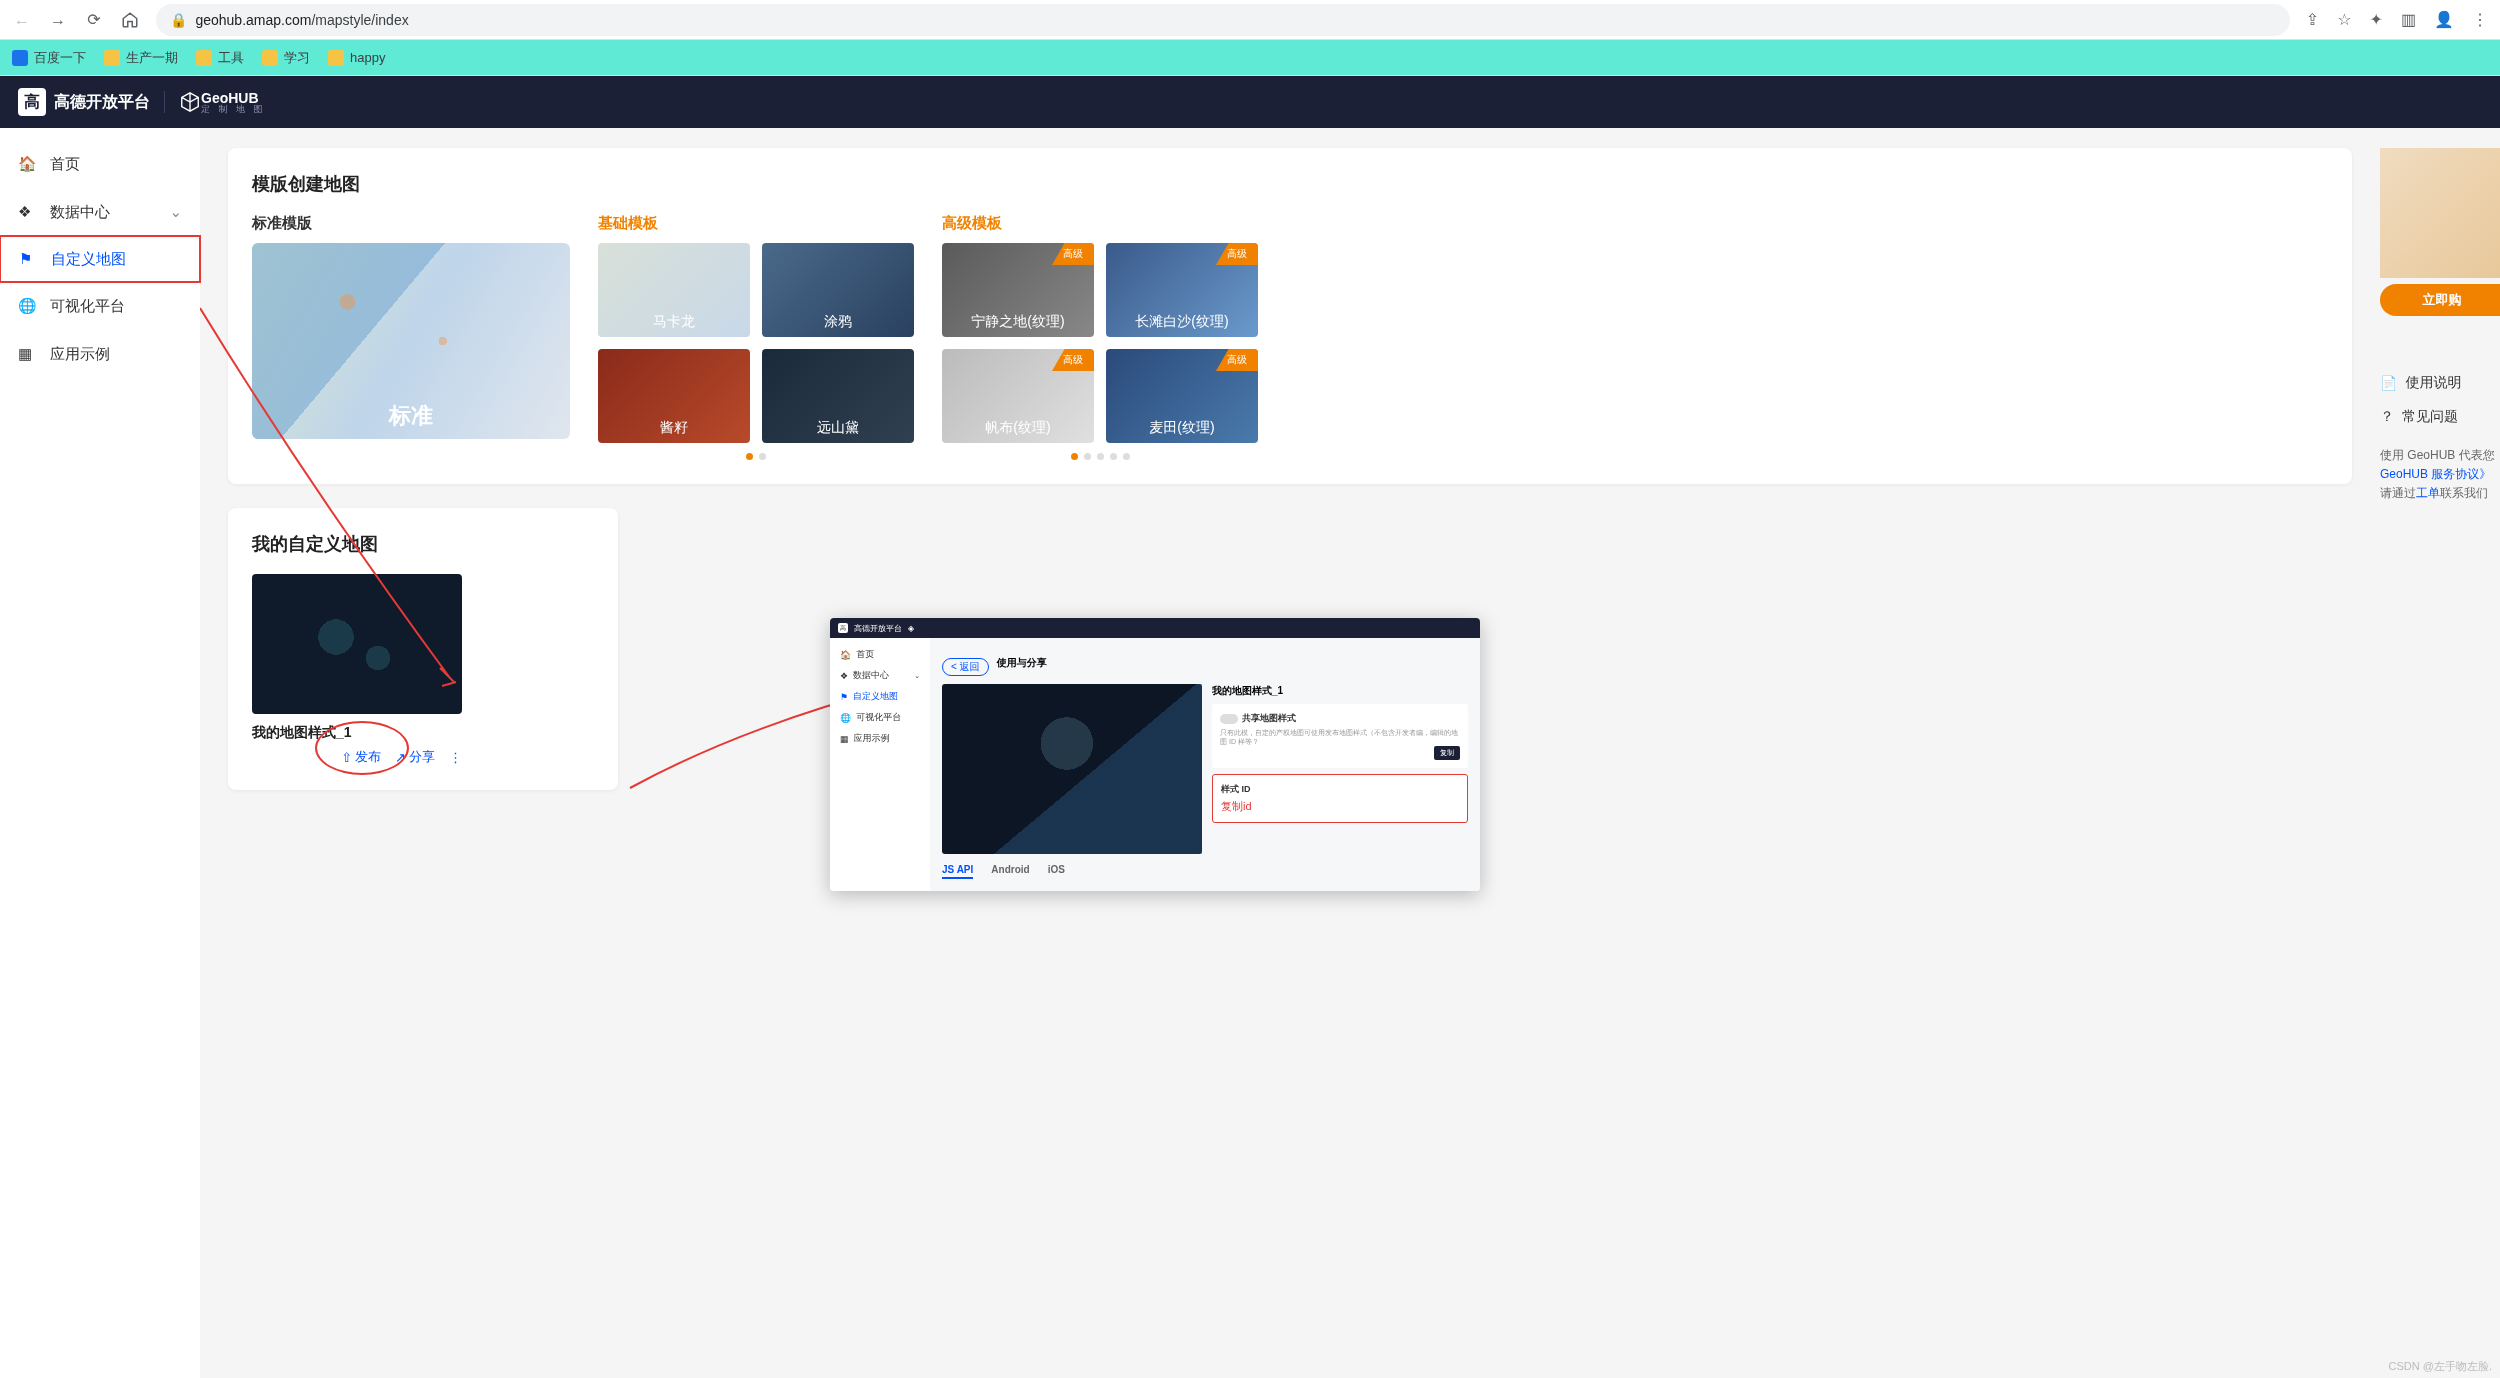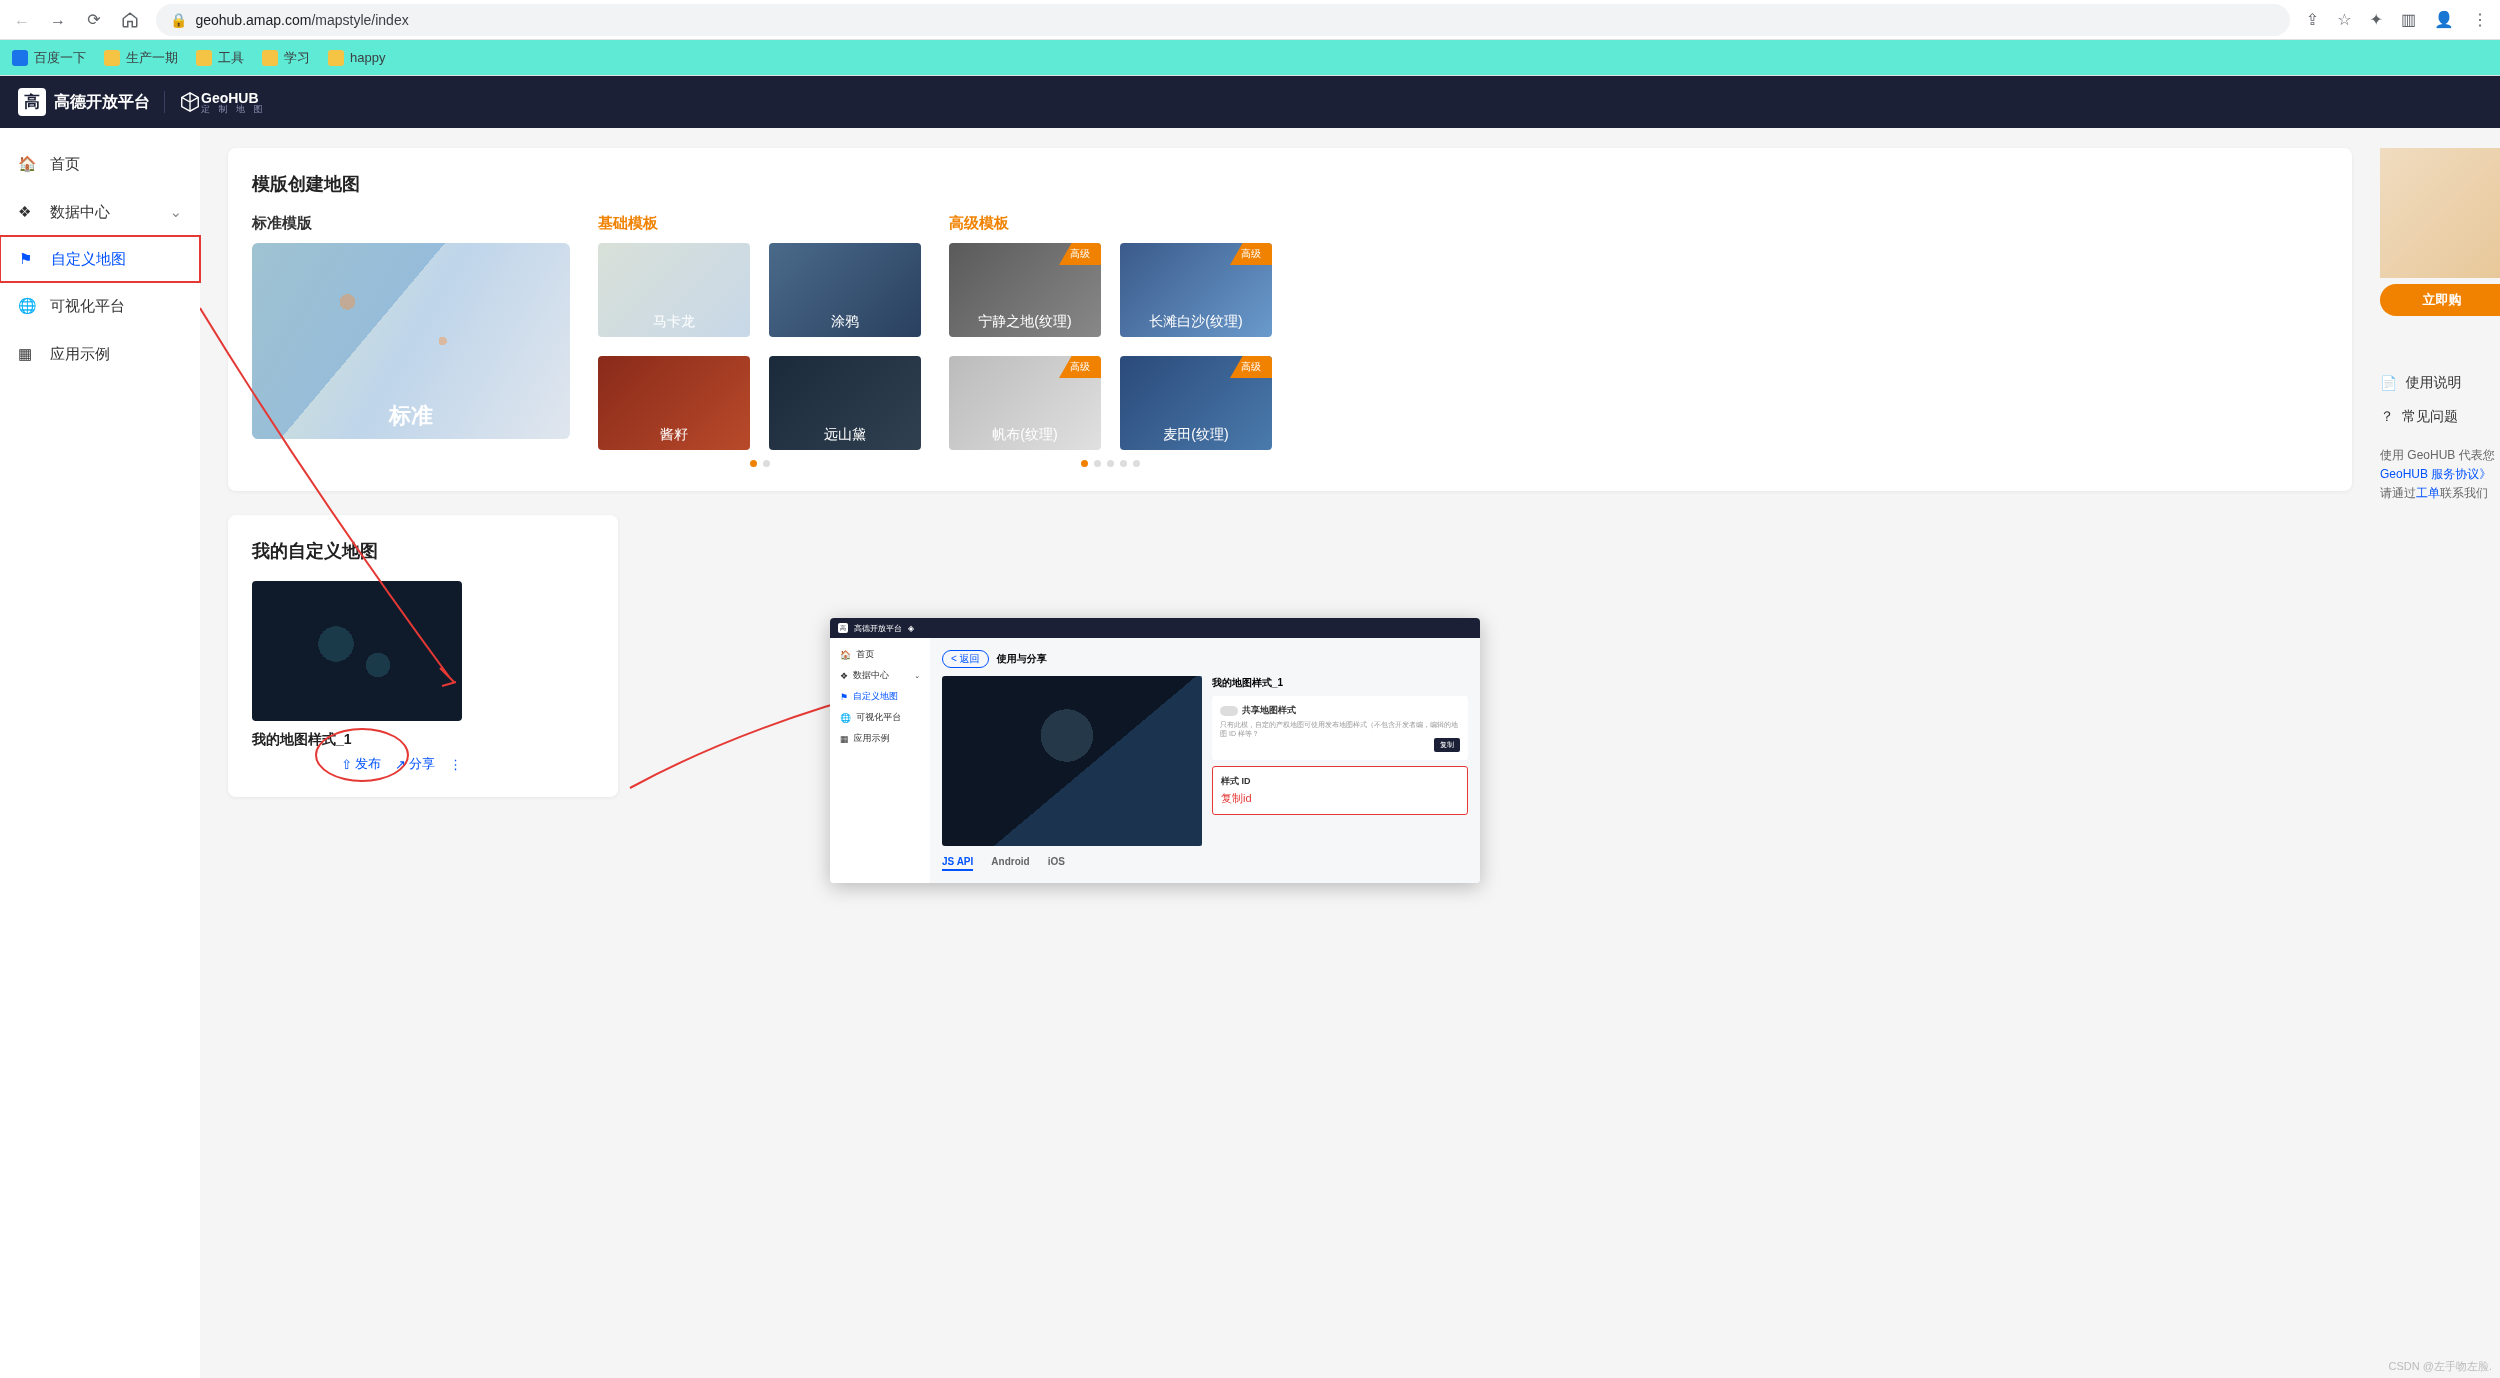--- a/index.html
+++ b/index.html
@@ -54,21 +54,21 @@
 .tmpl-col-title.std { color: #333; }
 .tmpl-col-title.orange { color: #f08200; }
 
 .card-big { width: 318px; height: 196px; border-radius: 6px; background: linear-gradient(120deg,#d9e8d0 0%,#bfd5ea 50%,#e0e6ee 100%); position: relative; overflow: hidden; display:flex; align-items:flex-end; justify-content:center; color:#fff; font-size:22px; font-weight:600; padding-bottom:8px; }
 .card-big::before{content:"";position:absolute;inset:0;background:
   radial-gradient(circle at 30% 30%, rgba(255,140,50,.4) 0 3%, transparent 3%),
   radial-gradient(circle at 60% 50%, rgba(255,140,50,.4) 0 2%, transparent 2%),
   linear-gradient(130deg,rgba(120,170,210,.6) 40%,transparent 40%);
 }
 
-.grid2x2 { display: grid; grid-template-columns: 152px 152px; gap: 19px; }
+.grid2x2 { display: grid; grid-template-columns: 152px 152px; gap: 12px; }
 .card-sm { height: 94px; border-radius: 4px; position: relative; overflow: hidden; display:flex; align-items:flex-end; justify-content:center; color:#fff; font-size:14px; font-weight:500; padding-bottom:6px; cursor:pointer; }
 .card-sm .badge { position:absolute; top:0; right:0; width:42px; height:22px; background:#f08200; color:#fff; font-size:10px; display:flex; align-items:center; justify-content:center; clip-path: polygon(30% 0, 100% 0, 100% 100%, 0 100%); }
 .c-mkl{background:linear-gradient(135deg,#d8e0d8,#c8d8e8);} 
 .c-ty{background:linear-gradient(135deg,#4a6a8a,#2a4060);}
 .c-jz{background:linear-gradient(135deg,#8a2a1a,#b84a2a);}
 .c-ys{background:linear-gradient(135deg,#1a2a3a,#304050);}
 .c-njzd{background:linear-gradient(135deg,#5a5a5a,#888);}
 .c-ctbs{background:linear-gradient(135deg,#3a5a8a,#6a9acc);}
 .c-fb{background:linear-gradient(135deg,#bbb,#e0e0e0);}
 .c-mt{background:linear-gradient(135deg,#2a4a7a,#4a7aac);}
@@ -101,21 +101,21 @@
 
 .embed{position:absolute;left:630px;top:490px;width:650px;background:#fff;border-radius:4px;box-shadow:0 4px 20px rgba(0,0,0,.25);overflow:hidden;font-size:10px;}
 .embed-header{height:20px;background:#1b2036;color:#fff;display:flex;align-items:center;padding:0 8px;gap:6px;font-size:8px;}
 .embed-body{display:flex;}
 .embed-sidebar{width:100px;background:#fff;padding:6px 0;}
 .em-si{padding:4px 10px;display:flex;align-items:center;gap:5px;color:#333;font-size:9px;}
 .em-si.active{color:#0052ff;}
 .em-si .chv{margin-left:auto;font-size:7px;}
 .embed-main{flex:1;background:#f6f7f9;padding:12px;}
 .em-crumb{display:flex;align-items:center;gap:8px;font-size:10px;margin-bottom:8px;}
-.em-back{border:1px solid #0052ff;color:#0052ff;border-radius:10px;padding:1px 8px;cursor:pointer;}
+.em-back{border:1px solid #0052ff;color:#0052ff;border-radius:10px;padding:1px 8px;cursor:pointer;margin-top:8px;}
 .em-content{display:flex;gap:10px;}
 .em-map{width:260px;height:170px;background:#0d1625;border-radius:3px;position:relative;}
 .em-map::before{content:"";position:absolute;inset:0;background:
  radial-gradient(circle at 48% 35%, rgba(80,120,140,.35) 0 15%, transparent 15%),
  linear-gradient(140deg,transparent 55%,rgba(40,80,120,.5) 55%);}
 .em-side{flex:1;}
 .em-block{background:#fff;border-radius:3px;padding:8px;margin-bottom:6px;font-size:9px;color:#333;}
 .em-block.red{border:1.5px solid #e53935;}
 .em-label{font-size:9px;font-weight:600;margin-bottom:3px;display:flex;align-items:center;gap:4px;}
 .em-toggle{width:18px;height:10px;background:#ddd;border-radius:5px;display:inline-block;}

